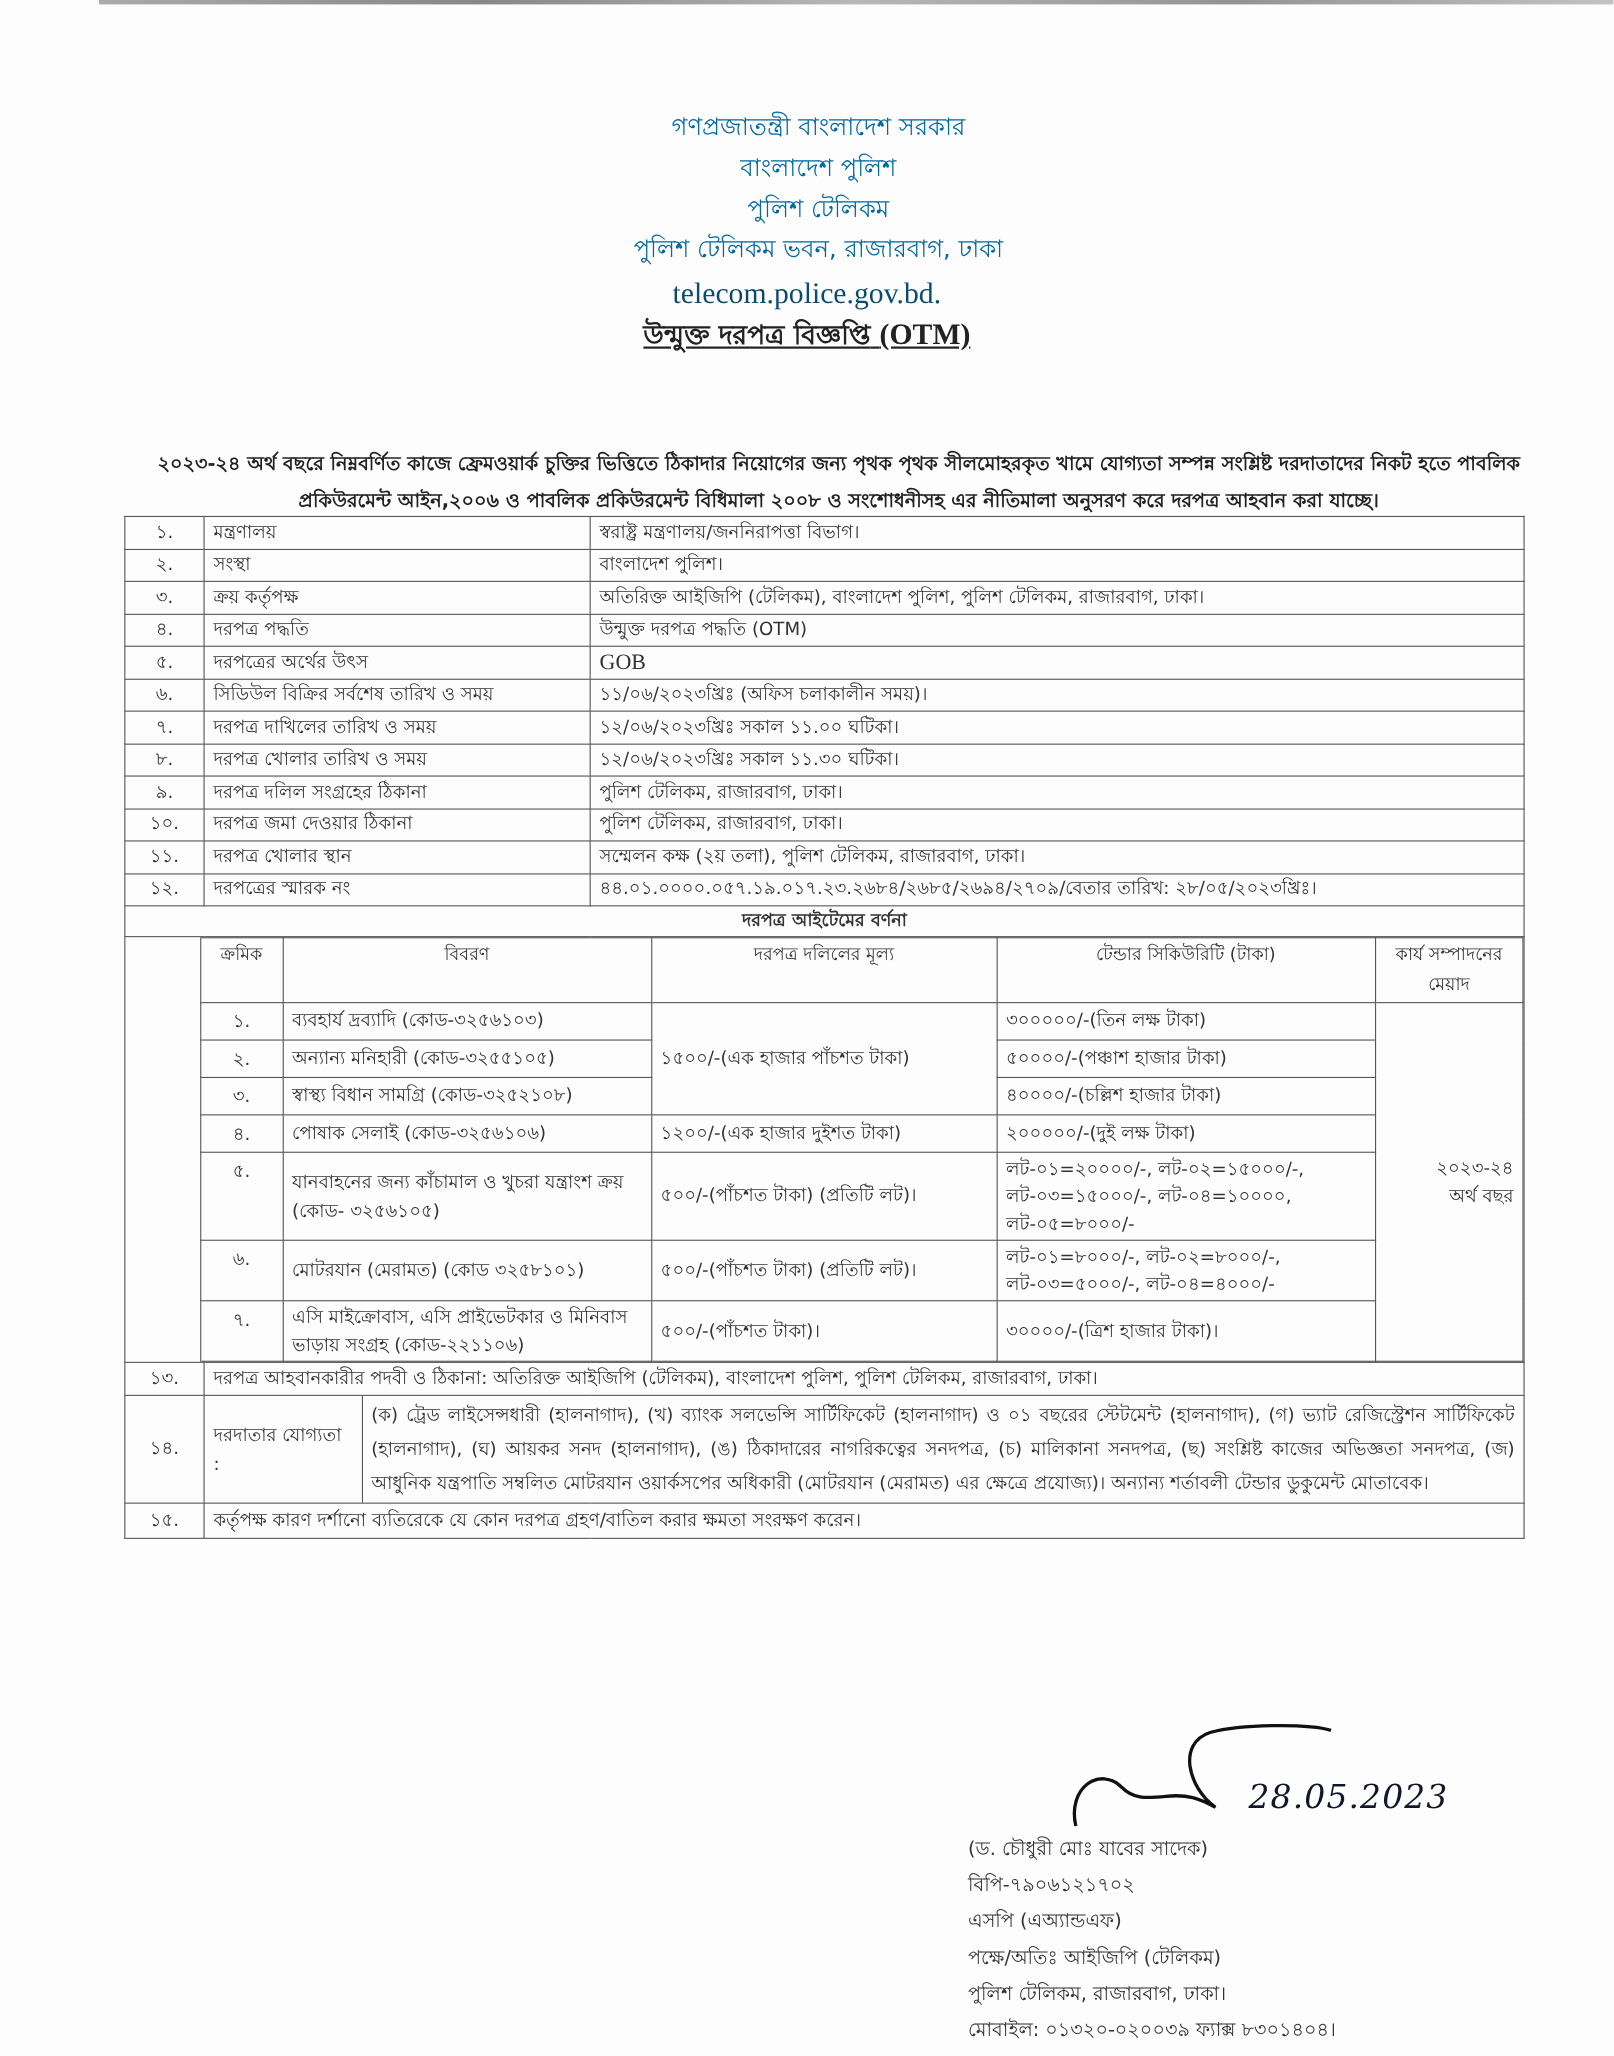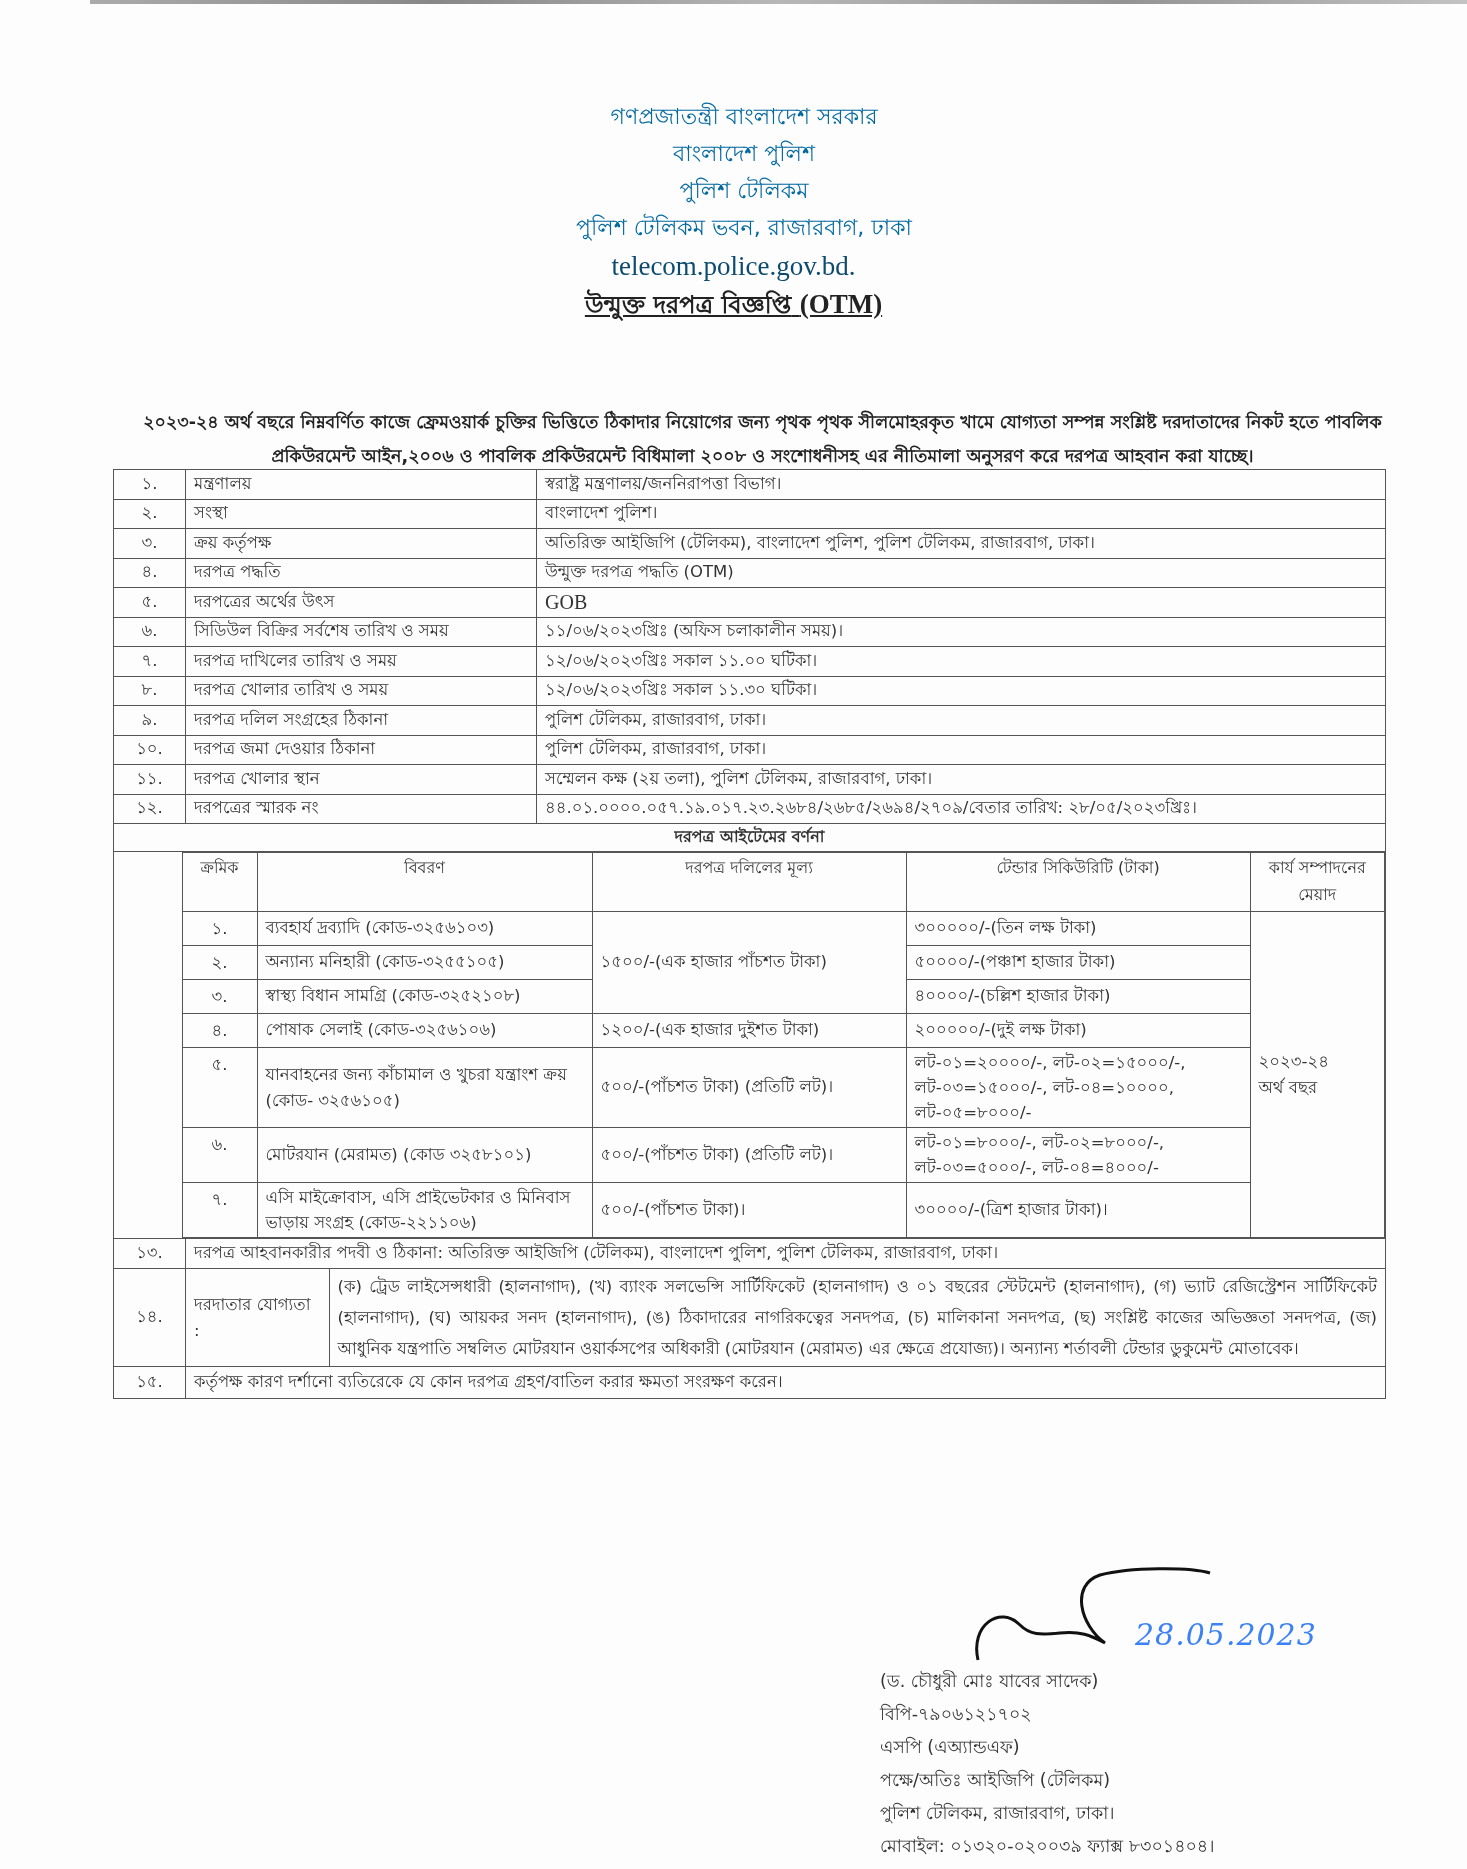--- a/index.html
+++ b/index.html
@@ -19,26 +19,26 @@
   .main-table .lbl { width: 351px; }
   .main-table tr.simple td { height: 29.5px; }
   .main-table .gob { font-family: "Liberation Serif", serif; font-size: 20px; margin-top: 45px; }
   .section-title { text-align: center; font-weight: bold; font-size: 16px; height: 28px; }
   .items-cell { padding: 0 !important; border-top: none !important; }
   .items { width: 100%; font-size: 16.5px; }
   .items td { border: 1.5px solid #555; padding: 2px 8px; }
   .items th { border: 1.5px solid #555; font-weight: normal; font-size: 16px; padding: 2px 18px; vertical-align: top; height: 55px; }
   .items .sl { width: 67px; text-align: center; vertical-align: top; padding-top: 4px; }
   .items tr.r td { height: 33px; }
-  .items .term { text-align: left; vertical-align: middle; }
+  .items .term { text-align: right; vertical-align: middle; }
   .items .blank { border-top: none; border-bottom: none; border-left: none; width: 68px; }
   .qual { line-height: 31px; text-align: justify; padding: 2px 8px !important; }
   .sig-art { position: absolute; left: 960px; top: 1565px; width: 360px; height: 100px; }
   .sig-block-inner { position: absolute; top: 1665px; left: 880px; width: 400px; font-size: 17.5px; line-height: 33px; color: #333; }
-  .sig-date { position: absolute; left: 1135px; top: 1617px; font-family: "DejaVu Serif", serif; font-style: italic; font-size: 30px; color: #3b82f6; letter-spacing: 1px; }
+  .sig-date { position: absolute; left: 1135px; top: 1617px; font-family: "DejaVu Serif", serif; font-style: italic; font-size: 30px; color: #0f172a; letter-spacing: 1px; }
 </style>
 </head>
 <body>
 
 <div class="topline"></div>
 
 <div class="header">
   <div class="line">গণপ্রজাতন্ত্রী বাংলাদেশ সরকার</div>
   <div class="line">বাংলাদেশ পুলিশ</div>
   <div class="line">পুলিশ টেলিকম</div>

